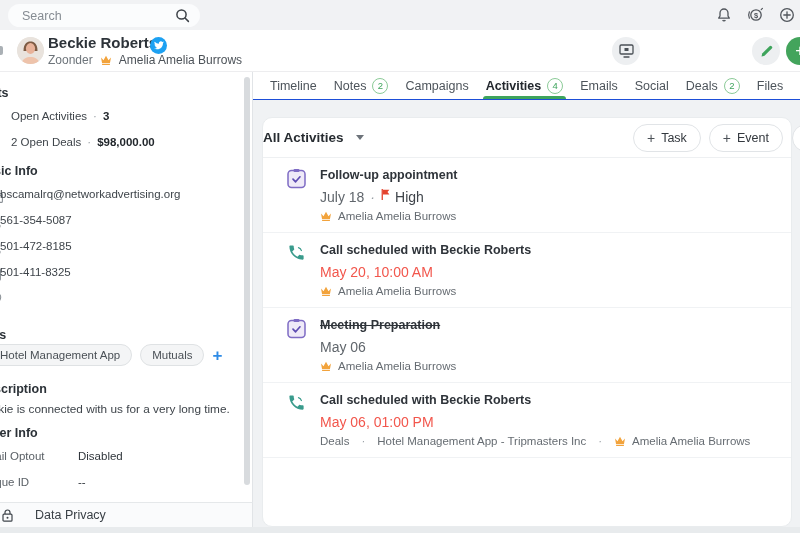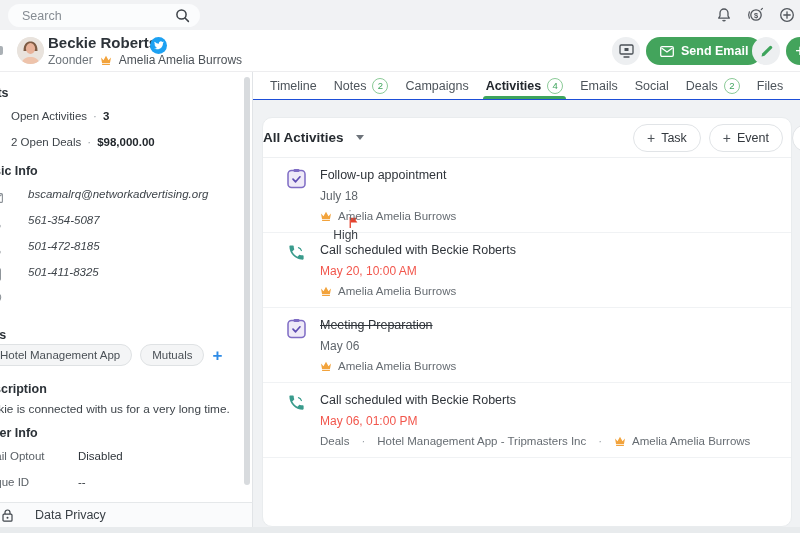--- a/index.html
+++ b/index.html
@@ -27,21 +27,21 @@
   .send-email { position:absolute; left:646px; top:7px; height:28px; border-radius:14px; background:#43A45C; color:#fff; border:none; display:flex; align-items:center; gap:7px; padding:0 14px; font-size:12.5px; font-weight:bold; font-family:inherit; cursor:pointer; }
   .add-btn { position:absolute; left:786px; top:7px; width:28px; height:28px; border-radius:50%; background:#43A45C; color:#fff; display:flex; align-items:center; justify-content:center; font-size:16px; cursor:pointer; }
 
   
   .sidebar { position:absolute; left:0; top:72px; width:253px; height:430px; background:#fff; border-right:1px solid #e1e4e7; }
   .side-clip { position:absolute; left:0; top:0; width:252px; height:430px; overflow:hidden; }
   .side-content { position:absolute; left:-22px; top:0; width:285px; height:430px; }
   .sec-title { position:absolute; left:0; font-size:12.5px; font-weight:bold; color:#2b3137; white-space:nowrap; }
   .info-row { position:absolute; font-size:11.5px; color:#3e444a; white-space:nowrap; display:flex; align-items:center; }
   .row-ic { position:absolute; left:11px; width:14px; text-align:center; }
-  .row-txt { position:absolute; left:50px;font-style:italic; }
+  .row-txt { position:absolute; left:22px; }
   .stat-label { color:#3e444a; }
   .stat-val { font-weight:bold; color:#23282d; }
   .dot::before { content:"·"; color:#9aa0a6; padding:0 6px; }
   .addr { white-space:normal; width:230px; line-height:16px; }
   .tagrow { position:absolute; left:10px; display:flex; align-items:center; gap:8px; }
   .tag { height:22px; border:1px solid #dfe2e4; background:#f4f5f6; border-radius:11px; font-size:11.5px; color:#4a5056; display:flex; align-items:center; padding:0 11px; white-space:nowrap; cursor:pointer; }
   .add-tag { color:#2E8BE6; font-size:17px; font-weight:bold; cursor:pointer; line-height:1; }
   .desc-text { position:absolute; left:0; font-size:11.8px; color:#3e444a; white-space:nowrap; }
   .oi-label { position:absolute; left:0; font-size:11.5px; color:#5a6066; }
   .oi-value { position:absolute; left:100px; font-size:11.5px; color:#2f353b; }
@@ -63,27 +63,27 @@
   .filter-btn { display:flex; align-items:center; gap:12px; cursor:pointer; }
   .filter-btn .flabel { font-size:13.5px; font-weight:bold; color:#272c31; }
   .caret { width:0; height:0; border-left:4px solid transparent; border-right:4px solid transparent; border-top:5px solid #6d737a; }
   .pillbar { margin-left:auto; display:flex; gap:8px; padding-right:8px; }
   .pill { height:28px; border:1px solid #e1e4e7; background:#fff; border-radius:15px; display:flex; align-items:center; gap:6px; padding:0 13px; font-size:12.5px; color:#33383e; cursor:pointer; white-space:nowrap; }
   .pill .plus { font-size:14px; color:#4c5258; }
   .pill-cut { position:absolute; left:529px; top:6px; width:46px; height:28px; border:1px solid #e1e4e7; background:#fff; border-radius:15px; cursor:pointer; }
 
   .item { position:absolute; left:0; width:528px; height:75px; border-bottom:1px solid #f0f2f4; }
   .item .a-ic { position:absolute; left:24px; top:10px; }
-  .a-title { position:absolute; left:57px; top:10px; font-size:12.5px; font-weight:normal; color:#2f343a; cursor:pointer; }
+  .a-title { position:absolute; left:57px; top:10px; font-size:12.5px; font-weight:bold; color:#2f343a; cursor:pointer; }
   .a-title.completed { text-decoration:line-through; }
-  .a-line2 { position:absolute; left:57px; top:31px; font-size:12px; color:#60666c; display:flex; align-items:flex-end;flex-direction:column; }
+  .a-line2 { position:absolute; left:57px; top:31px; font-size:14px; color:#60666c; display:flex; align-items:flex-start; }
   .a-line2 .overdue { color:#F2564C; }
   .a-line3 { position:absolute; left:57px; top:52px; font-size:11.5px; color:#666c72; display:flex; align-items:center; gap:6px; }
   .a-line3 .link { cursor:pointer; }
-  .prio { color:#3f444a; margin-left:12px; }
+  .prio { color:#3f444a; margin-left:5px; }
 
   .bottom-strip { position:absolute; left:0; top:527px; width:800px; height:6px; background:#e8ebed; }
 </style>
 </head>
 <body>
 
 <div id="page">
 
   <div class="topbar">
     <div class="search-pill">
@@ -142,27 +142,20 @@
         </svg>
       <span class="owner-top">Amelia Amelia Burrows</span>
     </div>
     <span class="circle-btn" style="left:612px;">
       <svg width="15" height="14" viewBox="0 0 15 14">
           <rect x="1" y="1" width="13" height="9" rx="1.2" fill="none" stroke="#4a5056" stroke-width="1.3"></rect>
           <rect x="5.5" y="4" width="4" height="3" fill="#4a5056"></rect>
           <line x1="5" y1="13" x2="10" y2="13" stroke="#4a5056" stroke-width="1.3" stroke-linecap="round"></line>
         </svg>
     </span>
-    <button class="send-email">
-      <svg width="14" height="11" viewBox="0 0 14 11">
-          <rect x="0.7" y="0.7" width="12.6" height="9.6" rx="1.3" fill="none" stroke="#fff" stroke-width="1.3"></rect>
-          <path d="M1.5 2l5.5 4 5.5-4" fill="none" stroke="#fff" stroke-width="1.3"></path>
-        </svg>
-      <span>Send Email</span>
-    </button>
     <span class="circle-btn" style="left:752px;">
       <svg width="13" height="13" viewBox="0 0 13 13">
           <path d="M1.5 11.5l.7-3L9.5 1.2a1.5 1.5 0 0 1 2.1 0l.2.2a1.5 1.5 0 0 1 0 2.1L4.5 10.8z" fill="#3EA45C"></path>
         </svg>
     </span>
     <span class="add-btn">
         <span>+</span>
       </span>
   </div>
 

